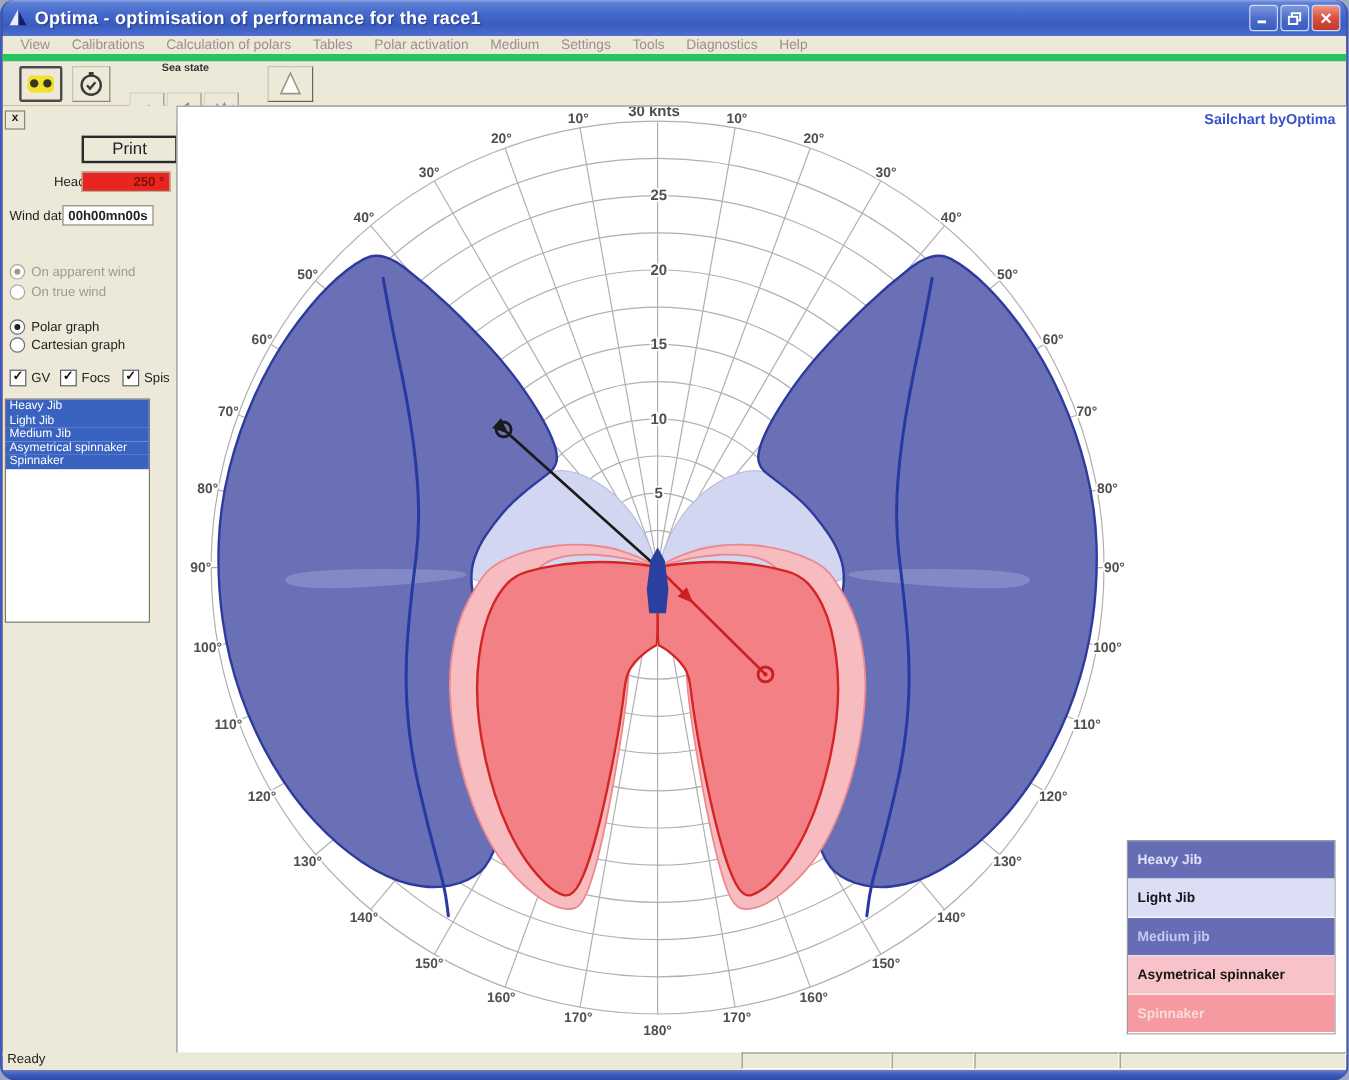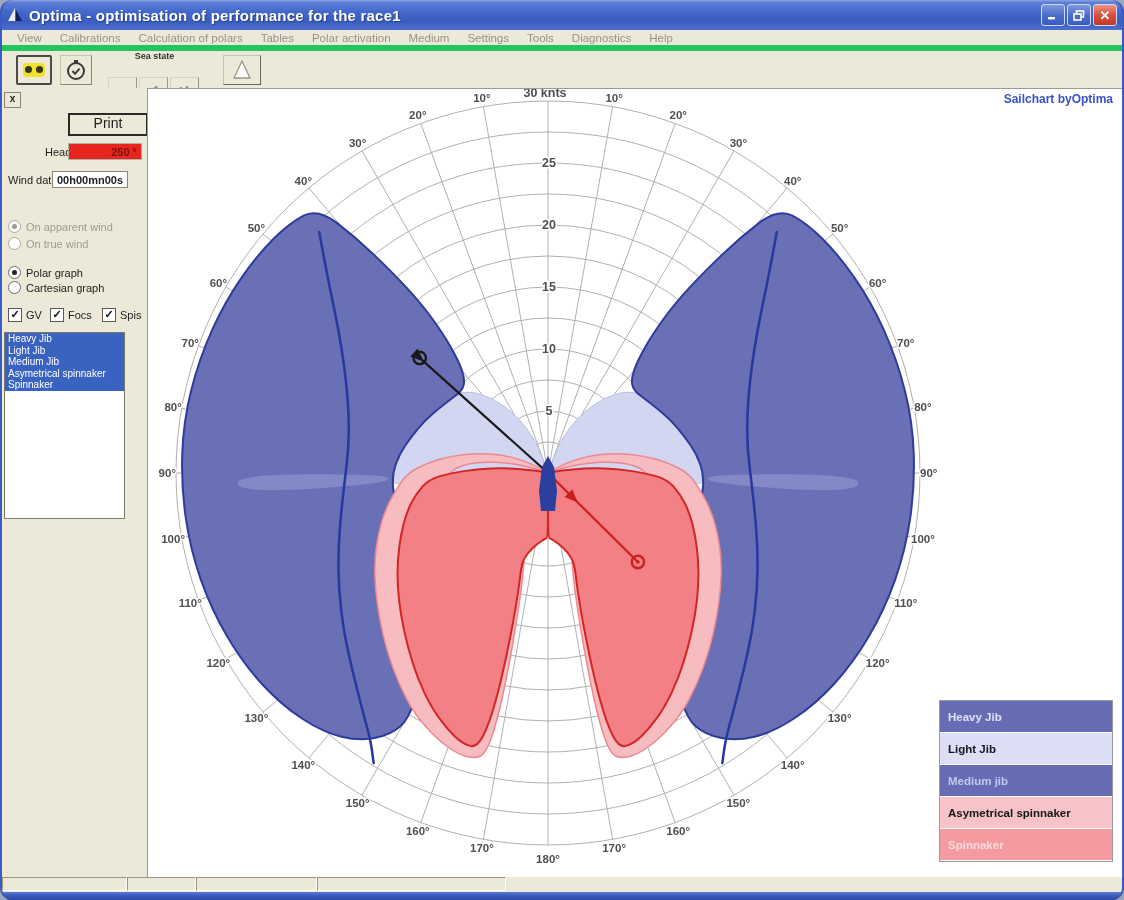--- a/index.html
+++ b/index.html
@@ -313,19 +313,20 @@
     <div class="legend">
       <div class="lrow" style="background: rgb(102, 109, 181); color: rgb(223, 226, 246);">Heavy Jib</div>
       <div class="lrow" style="background: rgb(219, 222, 245); color: rgb(22, 22, 31);">Light Jib</div>
       <div class="lrow" style="background: rgb(102, 109, 181); color: rgb(195, 201, 238);">Medium jib</div>
       <div class="lrow" style="background: rgb(247, 195, 200); color: rgb(22, 22, 22);">Asymetrical spinnaker</div>
       <div class="lrow" style="background: rgb(245, 154, 161); color: rgb(250, 218, 221);">Spinnaker</div>
     </div>
   </div>
 
   <div class="statusbar">
+    <div class="sb-pane sb-ready">Ready</div>
     <div class="sb-pane" style="width:125px"></div>
     <div class="sb-pane" style="width:69px"></div>
     <div class="sb-pane" style="width:121px"></div>
     <div class="sb-pane" style="width:189px"></div>
   </div>
   <div class="bottom-frame"></div>
 </div>
 
 </body></html>

